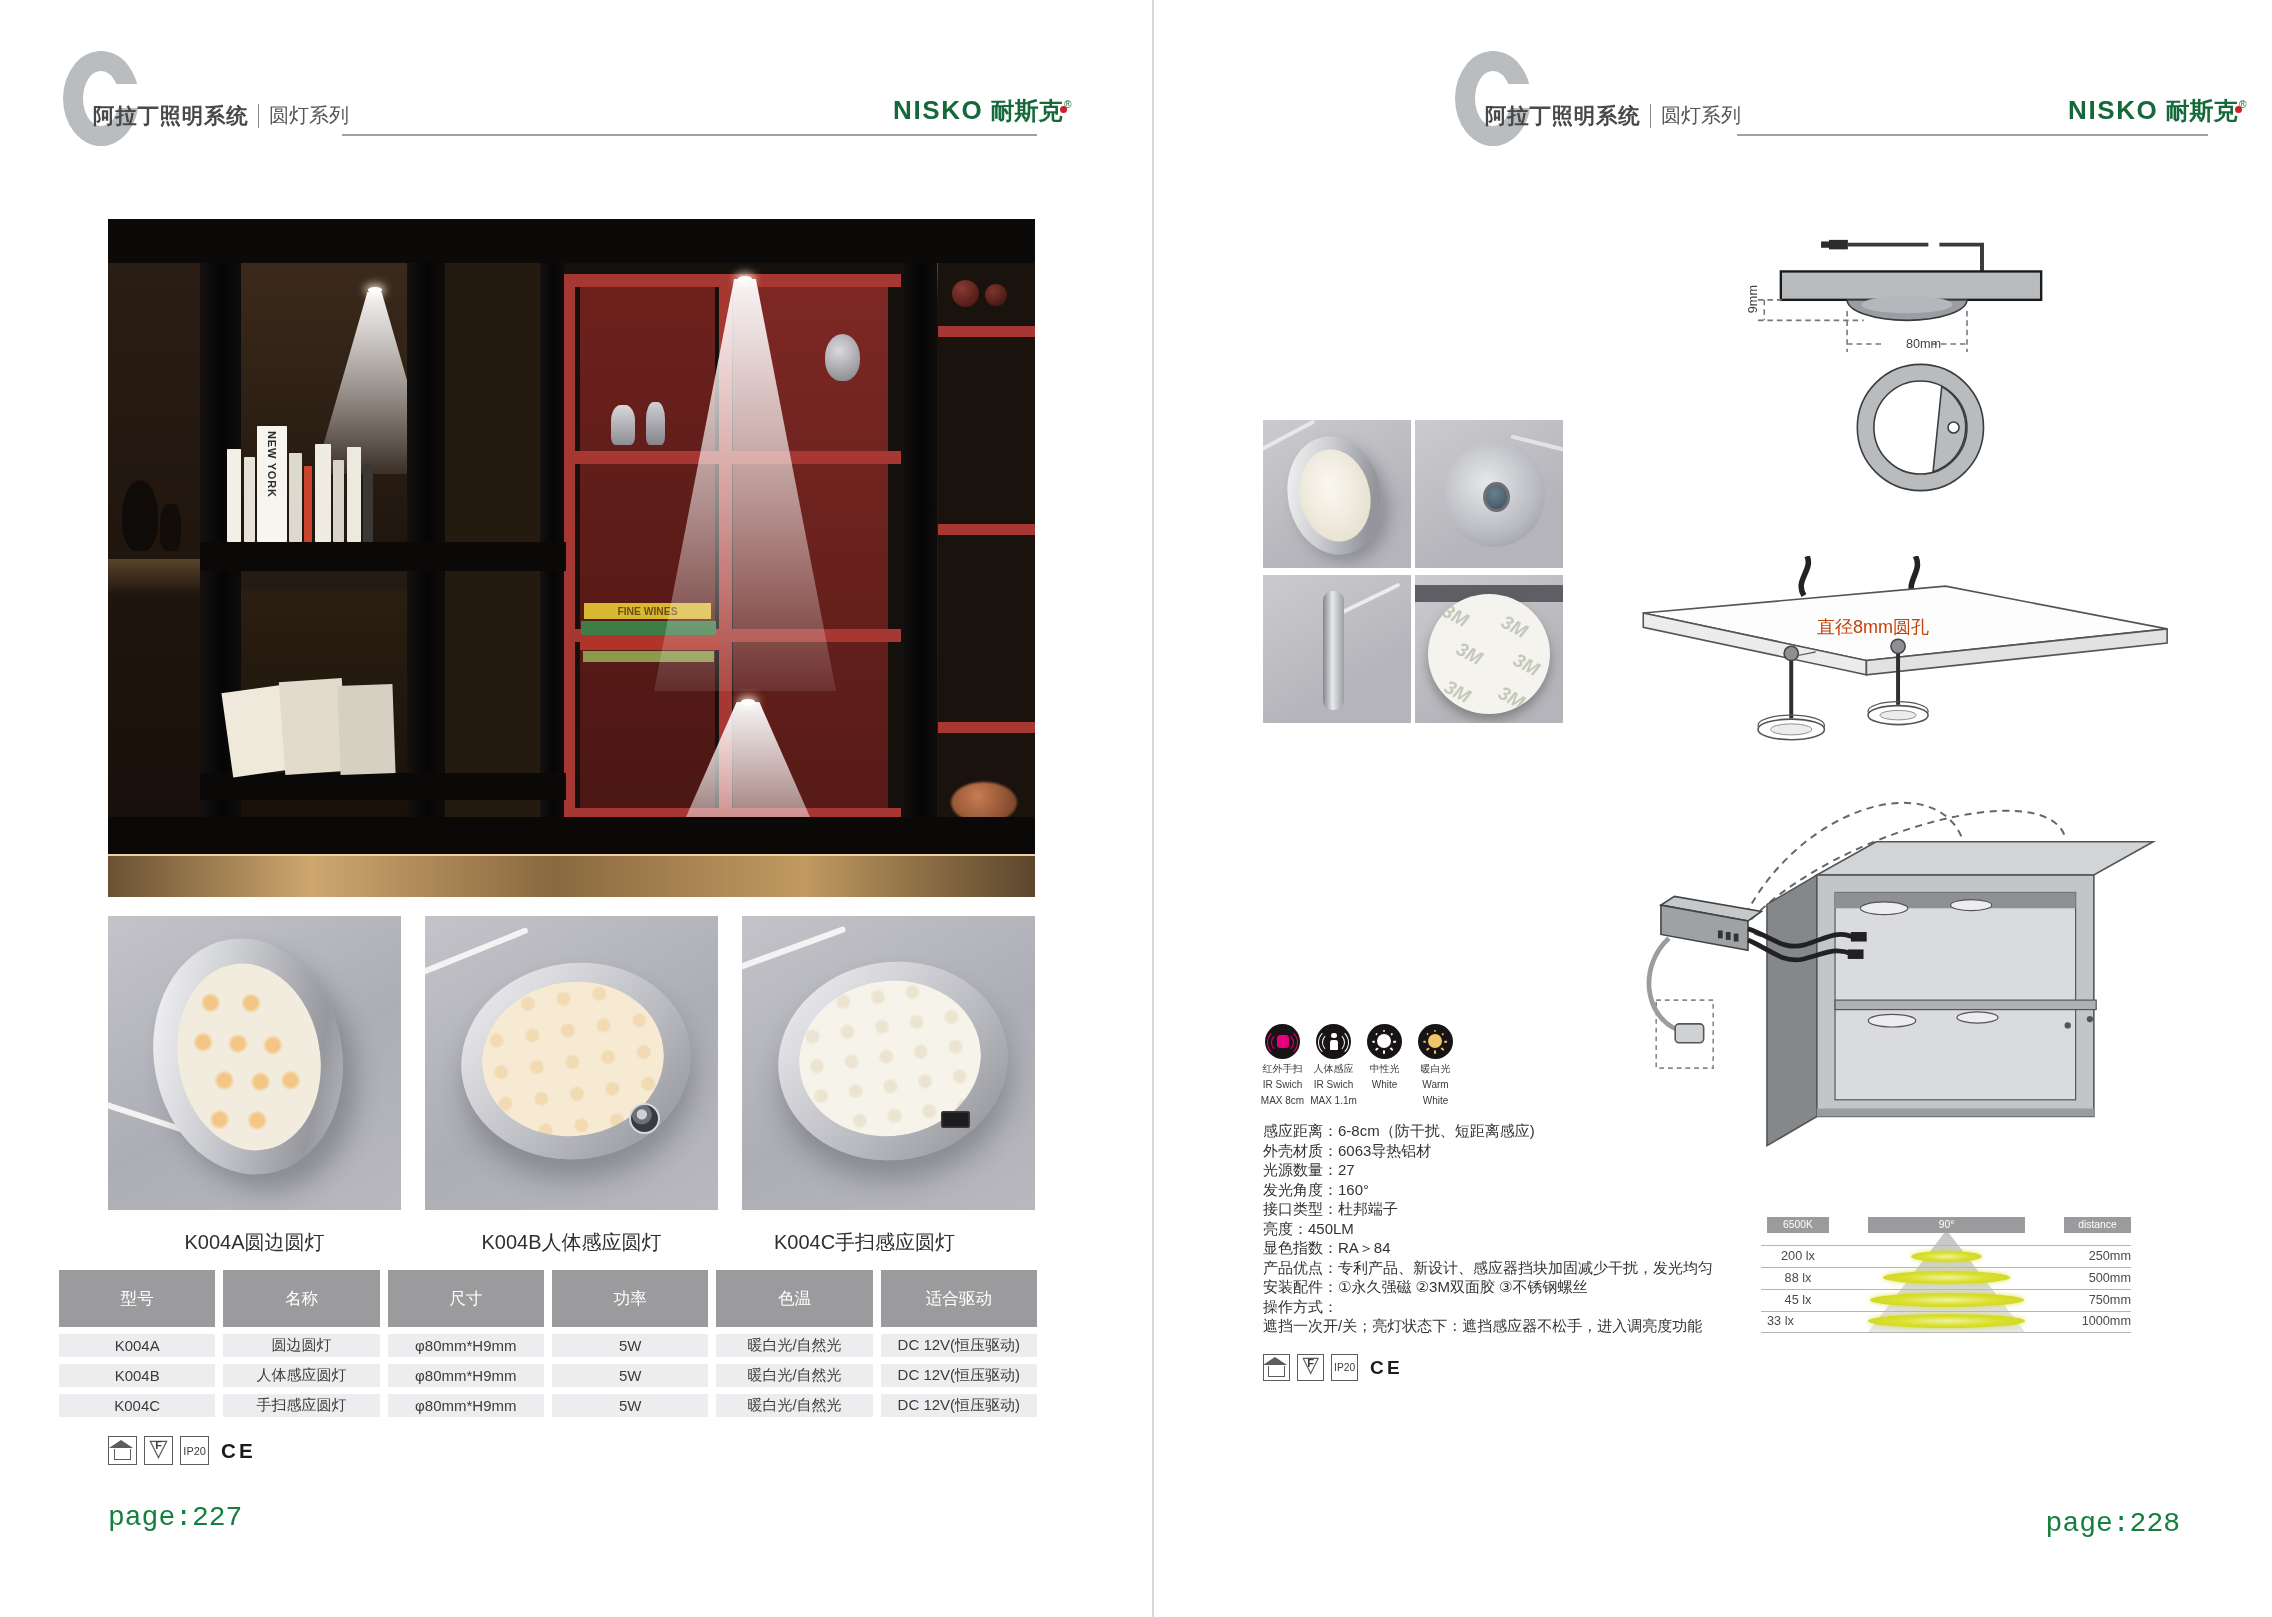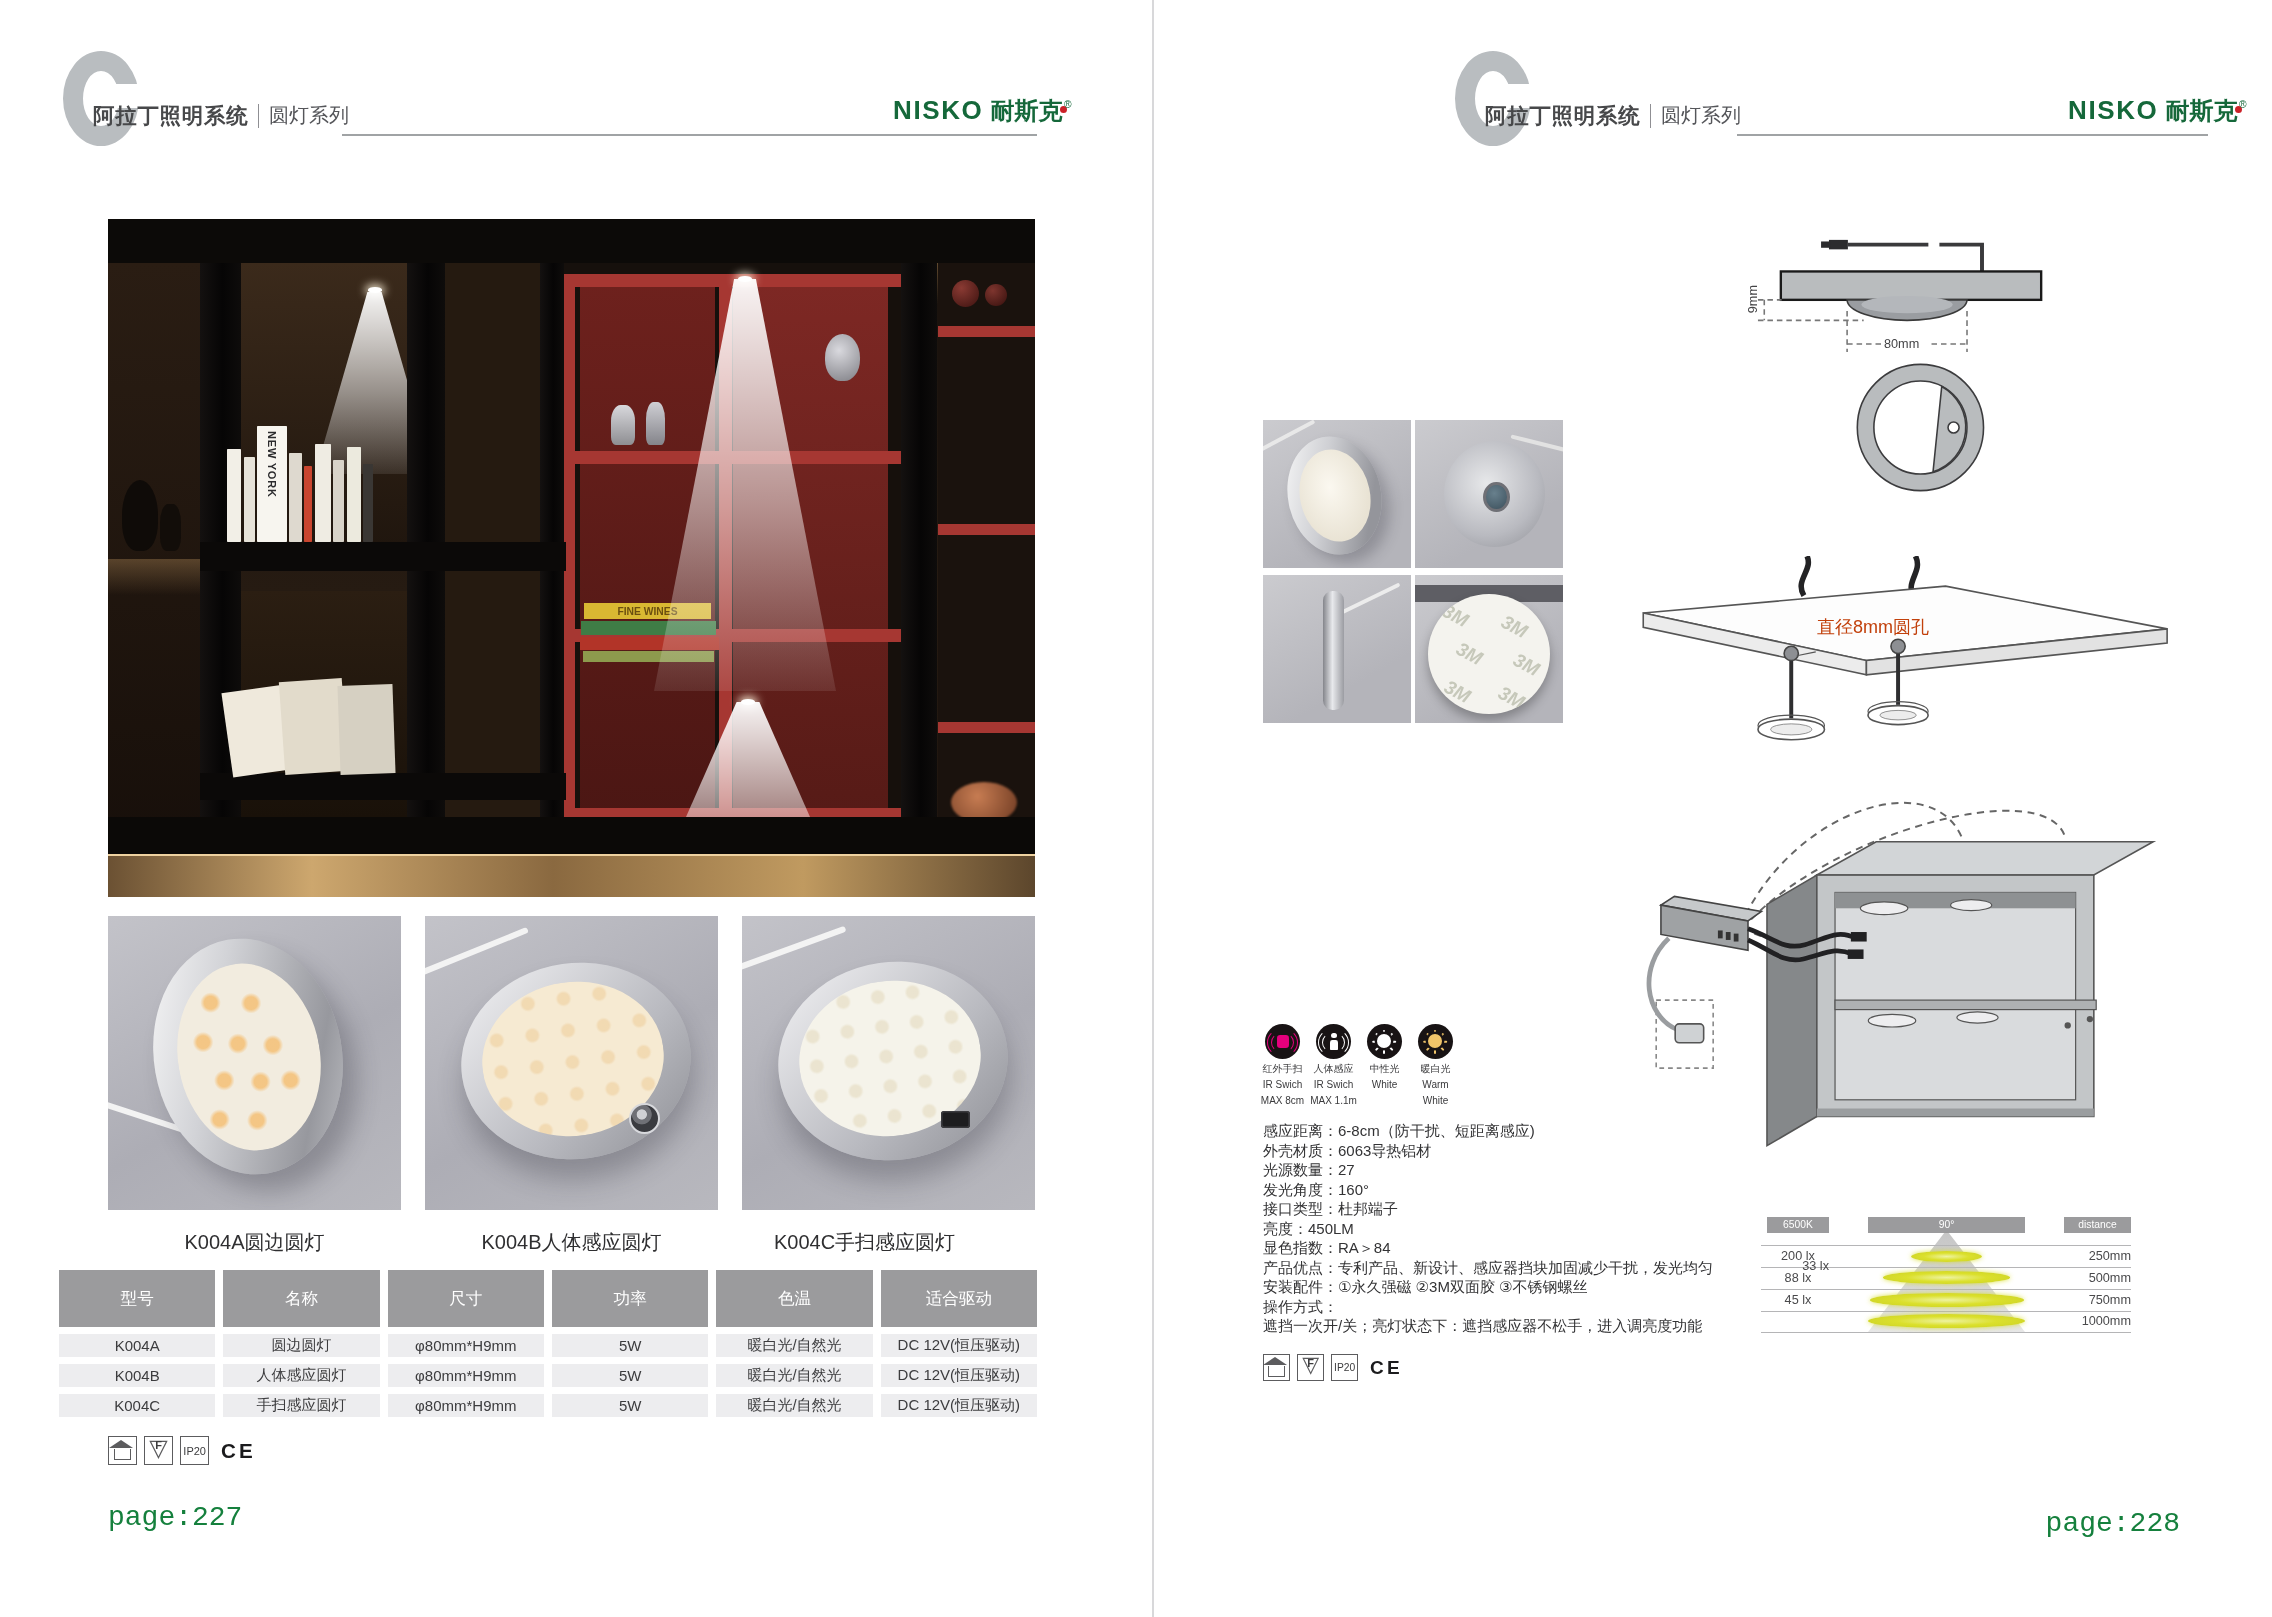--- a/index.html
+++ b/index.html
@@ -301,21 +301,21 @@
       <path d="M16 86 H46"></path>
         <path d="M16 112 H150"></path>
         <path d="M24 86 V112"></path>
       <path d="M129 100 V152"></path>
         <path d="M281 100 V152"></path>
       <path d="M129 142 H176"></path>
         <path d="M236 142 H281"></path>
     </g>
   </svg>
   <span class="abs dimlabel" style="left:1746px;top:285px;writing-mode:vertical-rl;transform:rotate(180deg)">9mm</span>
-  <span class="abs dimlabel" style="left:1884px;top:337px;width:79px;">80mm</span>
+  <span class="abs dimlabel" style="left:1884px;top:337px;width:79px;text-align:center">80mm</span>
 
   <svg class="abs" style="left:1851px;top:358px" width="142" height="150" viewBox="0 0 180 190">
     <circle cx="88" cy="88" r="80" fill="#b9bcbe" stroke="#3c3c3e" stroke-width="2"></circle>
     <circle cx="88" cy="88" r="59" fill="#ffffff" stroke="#3c3c3e" stroke-width="2"></circle>
     <path d="M115 36 L104 144 A59 59 0 0 0 115 36 Z" fill="#b9bcbe" stroke="#3c3c3e" stroke-width="2"></path>
     <circle cx="130" cy="88" r="7" fill="#fff" stroke="#3c3c3e" stroke-width="2"></circle>
   </svg>
 
   <svg class="abs" style="left:1629px;top:556px" width="550" height="198" viewBox="0 0 695 250">
     <path d="M225 0 c8 18 -16 30 -4 50" stroke="#232325" stroke-width="7" fill="none"></path>
@@ -459,21 +459,21 @@
   <div class="abs pm-line" style="left:1761px;top:1289px;width:370px"></div>
   <div class="abs pm-line" style="left:1761px;top:1311px;width:370px"></div>
   <div class="abs pm-line" style="left:1761px;top:1332px;width:370px"></div>
   <div class="abs pm-ellipse" style="left:1911px;top:1251px;width:71px;height:11px"></div>
   <div class="abs pm-ellipse" style="left:1883px;top:1271px;width:127px;height:12.7px"></div>
   <div class="abs pm-ellipse" style="left:1870px;top:1293px;width:154px;height:13.5px"></div>
   <div class="abs pm-ellipse" style="left:1868px;top:1314px;width:157px;height:14.2px"></div>
   <div class="abs pm-lx" style="left:1767px;top:1248px;width:62px;text-align:center">200 lx</div>
   <div class="abs pm-lx" style="left:1767px;top:1270px;width:62px;text-align:center">88 lx</div>
   <div class="abs pm-lx" style="left:1767px;top:1292px;width:62px;text-align:center">45 lx</div>
-  <div class="abs pm-lx" style="left:1767px;top:1258px;width:62px;text-align:right">33 lx</div>
+  <div class="abs pm-lx" style="left:1767px;top:1313px;width:62px;text-align:left">33 lx</div>
   <div class="abs pm-mm" style="left:2058px;top:1248px;width:73px;text-align:right">250mm</div>
   <div class="abs pm-mm" style="left:2058px;top:1270px;width:73px;text-align:right">500mm</div>
   <div class="abs pm-mm" style="left:2058px;top:1292px;width:73px;text-align:right">750mm</div>
   <div class="abs pm-mm" style="left:2058px;top:1313px;width:73px;text-align:right">1000mm</div>
 
   <div class="abs pagelabel" style="left:2026px;top:1508px;width:154px;text-align:right">page:228</div>
 </div>
 
 
 </body></html>

